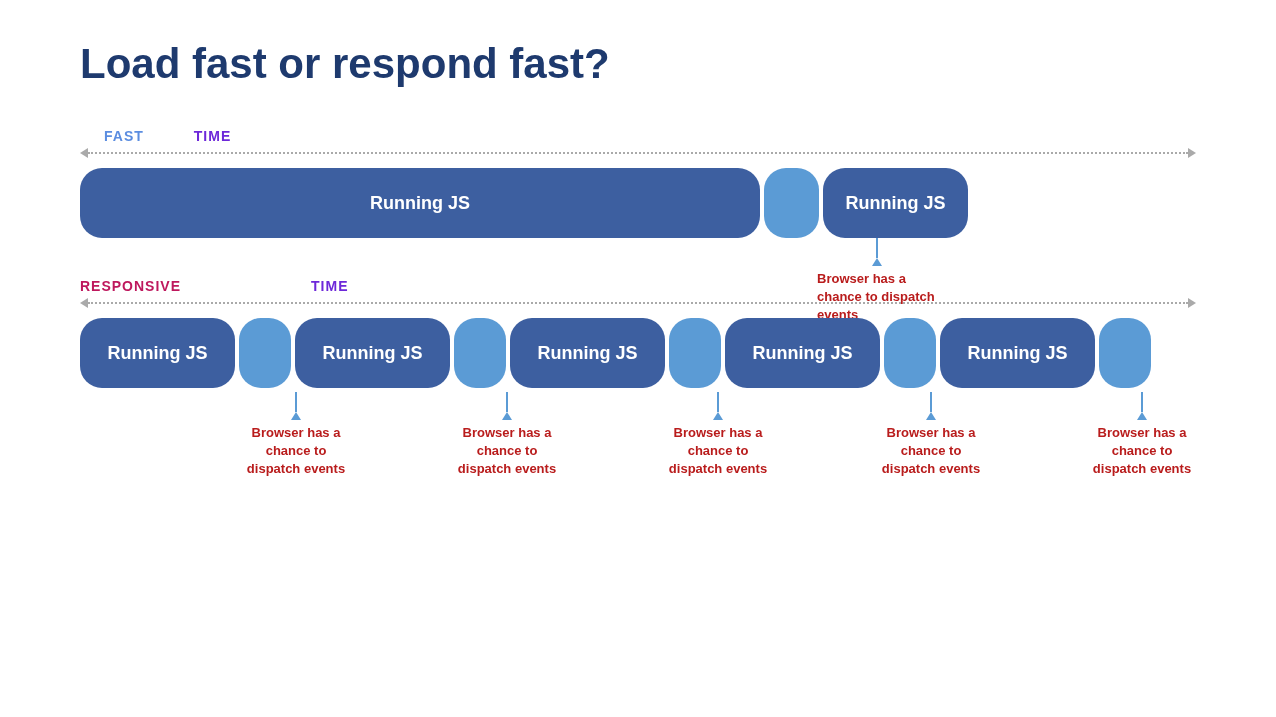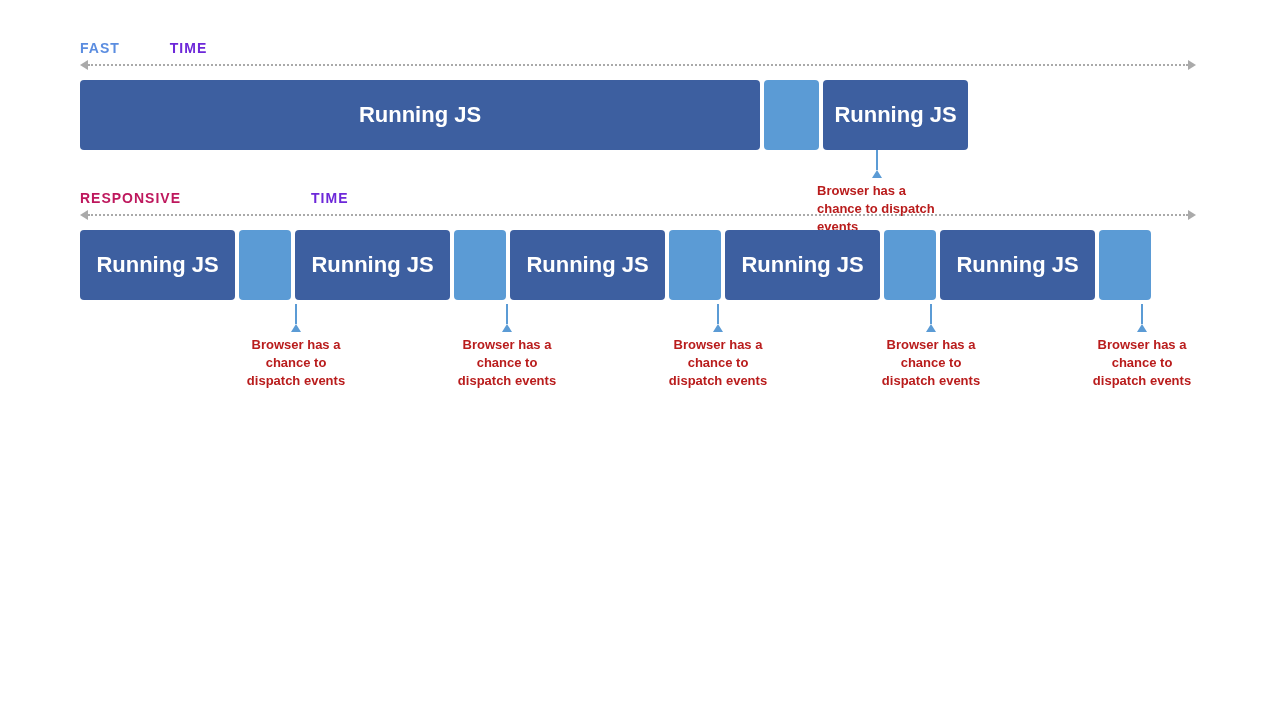--- a/index.html
+++ b/index.html
@@ -79,24 +79,24 @@
     
     .blocks-row {
       display: flex;
       align-items: center;
       gap: 4px;
       position: relative;
     }
 
     .js-block {
       background: #3d5fa0;
-      border-radius: 4px;
+      border-radius: 22px;
       color: white;
       font-weight: 700;
-      font-size: 22px;
+      font-size: 18px;
       display: flex;
       align-items: center;
       justify-content: center;
       height: 70px;
       text-align: right;
     }
 
     .js-block.large {
       width: 680px;
     }
@@ -152,39 +152,41 @@
     .fast-section {
       display: flex;
       flex-direction: column;
       margin-bottom: 40px;
     }
 
     .fast-header-row {
       display: flex;
       align-items: center;
       margin-bottom: 4px;
+      margin-left: 24px;
     }
 
     
     .resp-section {
       display: flex;
       flex-direction: column;
     }
 
     .resp-header-row {
       display: flex;
       align-items: center;
       margin-bottom: 4px;
     }
   </style>
 </head>
 <body>
 
 <div class="page-container">
 
+  <h1 class="main-title">Load fast or respond fast?</h1>
 
   <div class="fast-section">
 
     <div class="fast-header-row">
       <span class="timeline-label fast">FAST</span>
       <span style="flex:1; display:flex; align-items:center; margin-left:30px;">
         <span class="timeline-label time" style="margin-right:10px; margin-left:0;">TIME</span>
       </span>
     </div>
 

